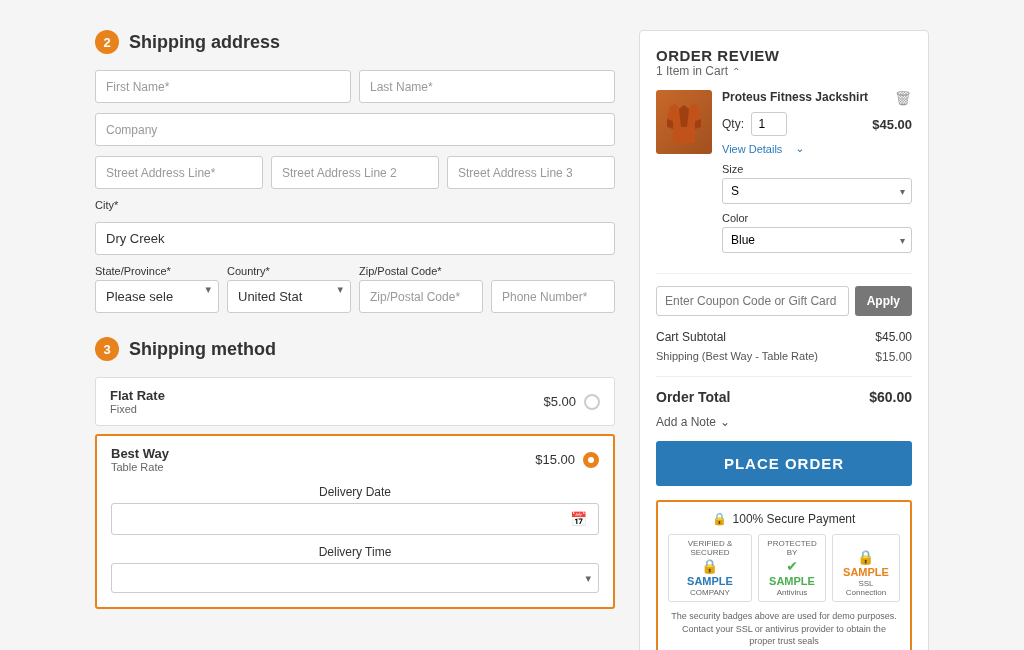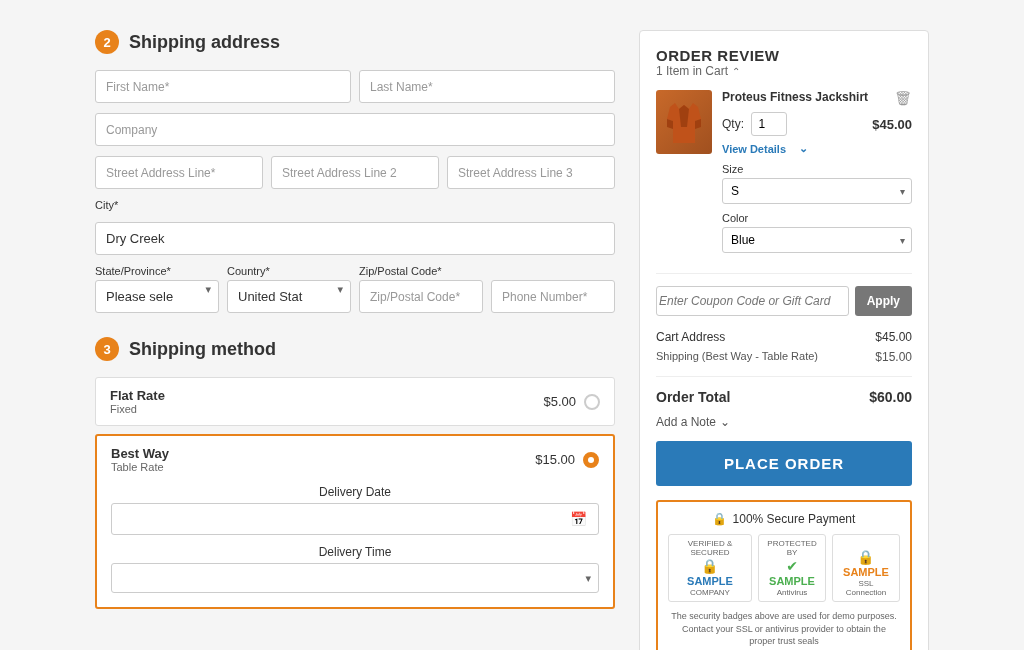--- a/index.html
+++ b/index.html
@@ -300,21 +300,20 @@
       color: #333;
     }
     .view-details {
       font-size: 11px;
       color: #2a7ab8;
       cursor: pointer;
       display: flex;
       align-items: center;
       gap: 13px;
       margin-bottom: 8px;
-      font-weight: bold;
     }
     .size-color-section {
       margin-top: 6px;
     }
     .attr-label {
       font-size: 11px;
       color: #333;
       margin-bottom: 3px;
     }
     .attr-select-wrap {
@@ -349,27 +348,26 @@
     }
 
     
     .coupon-row {
       display: flex;
       gap: 6px;
       margin-bottom: 14px;
     }
     .coupon-input {
       flex: 1;
-      padding: 7px 2px;
+      padding: 7px 8px;
       border: 1px solid #ccc;
       border-radius: 3px;
       font-size: 12px;
       color: #999;
       outline: none;
-      font-style: italic;
     }
     .apply-btn {
       padding: 7px 12px;
       background: #777;
       color: #fff;
       border: none;
       border-radius: 3px;
       font-size: 12px;
       cursor: pointer;
       font-weight: 600;
@@ -657,21 +655,21 @@
       <hr class="divider">
 
       
       <div class="coupon-row">
         <input type="text" class="coupon-input" placeholder="Enter Coupon Code or Gift Card" style="">
         <button class="apply-btn">Apply</button>
       </div>
 
       
       <div class="totals-row">
-        <span>Cart Address</span>
+        <span>Cart Subtotal</span>
         <span>$45.00</span>
       </div>
       <div class="totals-row shipping">
         <span style="font-size:11px;">Shipping (Best Way - Table Rate)</span>
         <span>$15.00</span>
       </div>
       <hr class="divider">
       <div class="totals-row order-total">
         <span>Order Total</span>
         <span>$60.00</span>

